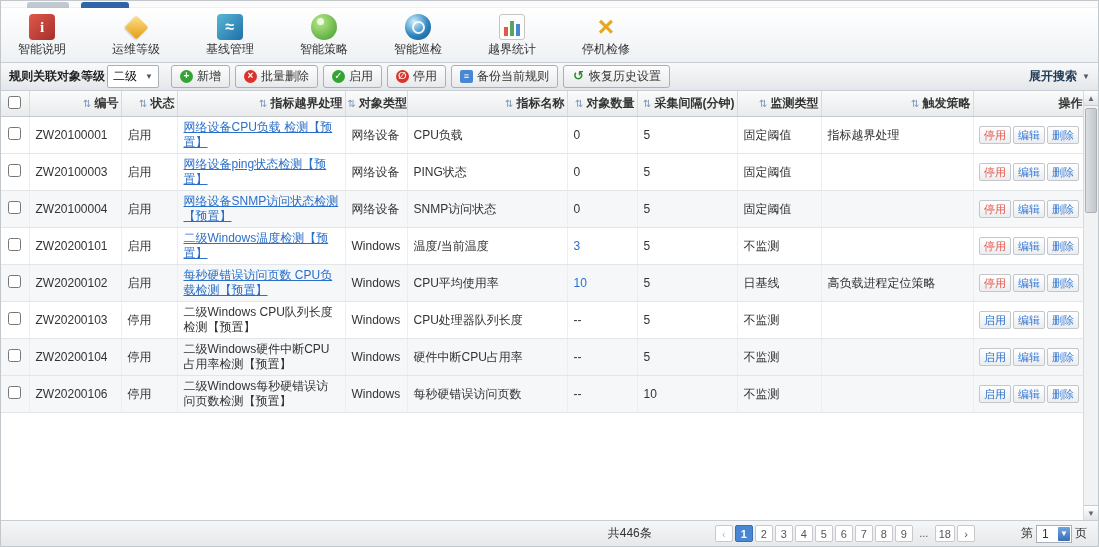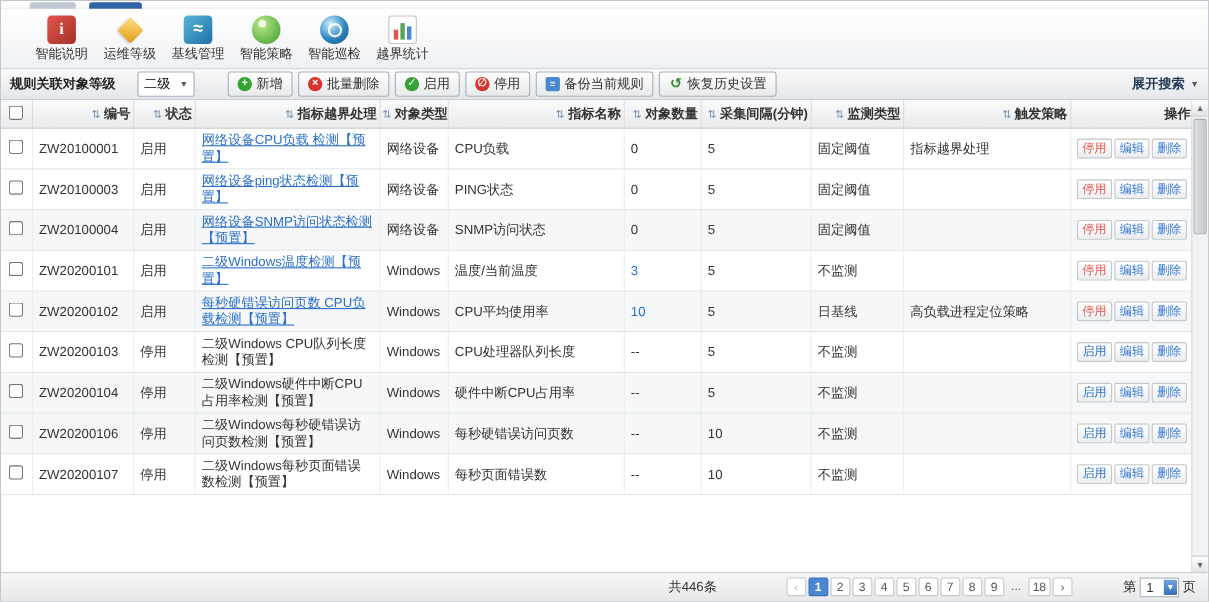--- a/index.html
+++ b/index.html
@@ -6,21 +6,21 @@
   body{margin:0;background:#dfe3e8;font-family:"Liberation Sans","DejaVu Sans",sans-serif}
   .app{width:1099px;height:547px;background:#fff;border:1px solid #c2c7cc;overflow:hidden;position:relative;display:flex;flex-direction:column}
 
   
   .top-strip{flex:0 0 7px;background:#fbfbfc;position:relative;border-bottom:1px solid #eef0f2}
   .frag{position:absolute;top:1px;height:6px;border-radius:3px 3px 0 0}
   .frag-gray{left:26px;width:42px;background:#9aa7b5;opacity:.6}
   .frag-blue{left:80px;width:48px;background:#2f64a7}
 
   
-  .toolbar{flex:0 0 50px;display:flex;align-items:center;gap:0;padding:3px 24px 2px;background:linear-gradient(#ffffff,#eef1f4);border-bottom:1px solid #c9ced4}
+  .toolbar{flex:0 0 50px;display:flex;align-items:center;gap:32px;padding:3px 10px 2px;background:linear-gradient(#ffffff,#eef1f4);border-bottom:1px solid #c9ced4}
   .tb-item{display:flex;flex-direction:column;align-items:center;gap:1px;padding:2px 6px 1px;border:1px solid transparent;border-radius:3px;cursor:pointer;min-width:52px}
   .tb-item.active{background:linear-gradient(#e3ecf6,#cfdced);border-color:#9db8d2}
   .tb-label{font-size:12px;color:#333;white-space:nowrap}
   .tb-icon{width:26px;height:26px;border-radius:4px;position:relative;display:flex;align-items:center;justify-content:center;color:#fff;flex:0 0 auto}
   .manual-icon{background:linear-gradient(135deg,#e2574c,#a33029)}
   .manual-icon::after{content:"i";font-family:"Liberation Serif",serif;font-size:15px;font-weight:bold}
   .level-icon{background:none}
   .level-icon::after{content:"";width:17px;height:17px;background:linear-gradient(135deg,#ffe08a,#e09c12);transform:rotate(45deg);border-radius:2px;box-shadow:0 1px 2px rgba(0,0,0,.25)}
   .rules-icon{background:linear-gradient(135deg,#4a7fc5,#1f4a86)}
   .rules-icon::after{content:"";width:16px;height:13px;background-image:repeating-linear-gradient(0deg,rgba(255,255,255,.95) 0 1.5px,transparent 1.5px 5px),repeating-linear-gradient(90deg,rgba(255,255,255,.95) 0 1.5px,transparent 1.5px 6px)}
@@ -28,21 +28,21 @@
   .baseline-icon::after{content:"≈";font-size:16px;font-weight:bold}
   .strategy-icon{background:radial-gradient(circle at 35% 30%,#b8e986,#3f9a2f);border-radius:50%}
   .strategy-icon::after{content:"";position:absolute;top:4px;left:6px;width:7px;height:7px;background:rgba(255,255,255,.8);border-radius:50%}
   .inspection-icon{background:radial-gradient(circle at 35% 30%,#cfeefc,#2e86c1 55%,#14537d);border-radius:50%}
   .inspection-icon::after{content:"";width:9px;height:9px;border:2px solid rgba(255,255,255,.9);border-radius:50%}
   .stats-icon{background-color:#fdfdfd;border:1px solid #c5c5c5;border-radius:3px;background-image:linear-gradient(#e2574c,#e2574c),linear-gradient(#58a55c,#58a55c),linear-gradient(#4a87d3,#4a87d3);background-size:4px 9px,4px 15px,4px 12px;background-position:4px 12px,10px 6px,16px 9px;background-repeat:no-repeat}
   .maintenance-icon{background:none}
   .maintenance-icon::after{content:"×";color:#e8a61c;font-size:28px;font-weight:bold;line-height:22px}
 
   
-  .filterbar{flex:0 0 28px;display:flex;align-items:center;gap:20px;padding:0 8px;background:linear-gradient(#f8f9fa,#e4e7ea);border-bottom:1px solid #c9ced4;font-size:12px}
+  .filterbar{flex:0 0 28px;display:flex;align-items:center;gap:2px;padding:0 8px;background:linear-gradient(#f8f9fa,#e4e7ea);border-bottom:1px solid #c9ced4;font-size:12px}
   .fb-label{font-weight:bold;color:#222;white-space:nowrap}
   .fb-select{background:#fff;border:1px solid #aab0b7;border-radius:2px;padding:2px 5px;display:inline-flex;align-items:center;gap:8px;min-width:52px;justify-content:space-between;cursor:pointer;margin-right:10px}
   .caret{font-size:8px;color:#556;line-height:1}
   .caret::after{content:"▼"}
   .fb-buttons{display:flex;align-items:center;gap:5px}
   .fb-btn{display:inline-flex;align-items:center;border:1px solid #aab0b7;border-radius:3px;background:linear-gradient(#fefefe,#e7e9eb);padding:2px 8px;color:#333;cursor:pointer;white-space:nowrap}
   .fb-btn .ic{width:13px;height:13px;line-height:12px;border-radius:50%;color:#fff;font-size:10px;text-align:center;margin-right:4px;font-weight:bold;display:inline-block;flex:0 0 auto}
   .add-icon{background:#35a435}
   .batch-delete-icon{background:#d9342b}
   .enable-icon{background:#35a435}
@@ -120,20 +120,24 @@
         <span class="tb-icon strategy-icon"></span>
         <span class="tb-label">智能策略</span>
       </div>
       <div class="tb-item">
         <span class="tb-icon inspection-icon"></span>
         <span class="tb-label">智能巡检</span>
       </div>
       <div class="tb-item">
         <span class="tb-icon stats-icon"></span>
         <span class="tb-label">越界统计</span>
+      </div>
+      <div class="tb-item">
+        <span class="tb-icon maintenance-icon"></span>
+        <span class="tb-label">停机检修</span>
       </div>
     </div>
 
   <div class="filterbar">
     <span class="fb-label">规则关联对象等级</span>
     <span class="fb-select">
       <span>二级</span>
       <span class="caret"></span>
     </span>
     <span class="fb-buttons">
@@ -296,33 +300,20 @@
             <td class="cell-status status-off">停用</td>
             <td class="cell-name"><span>二级Windows每秒硬错误访问页数检测【预置】</span></td>
             <td class="cell-type">Windows</td>
             <td class="cell-metric">每秒硬错误访问页数</td>
             <td class="cell-count"><span>--</span></td>
             <td class="cell-interval">10</td>
             <td class="cell-monitor">不监测</td>
             <td class="cell-strategy"></td>
             <td class="cell-actions"><span class="act act-start">启用</span><span class="act act-edit">编辑</span><span class="act act-del">删除</span></td>
           </tr>
-          <tr>
-            <td class="cell-check"><input type="checkbox" style=""></td>
-            <td class="cell-id">ZW20200107</td>
-            <td class="cell-status status-off">停用</td>
-            <td class="cell-name"><span>二级Windows每秒页面错误数检测【预置】</span></td>
-            <td class="cell-type">Windows</td>
-            <td class="cell-metric">每秒页面错误数</td>
-            <td class="cell-count"><span>--</span></td>
-            <td class="cell-interval">10</td>
-            <td class="cell-monitor">不监测</td>
-            <td class="cell-strategy"></td>
-            <td class="cell-actions"><span class="act act-start">启用</span><span class="act act-edit">编辑</span><span class="act act-del">删除</span></td>
-          </tr>
         </tbody>
     </table>
     <div class="vscroll">
       <div class="vs-arrow up"></div>
       <div class="vs-thumb"></div>
       <div class="vs-arrow down"></div>
     </div>
   </div>
 
   <div class="pagination">

